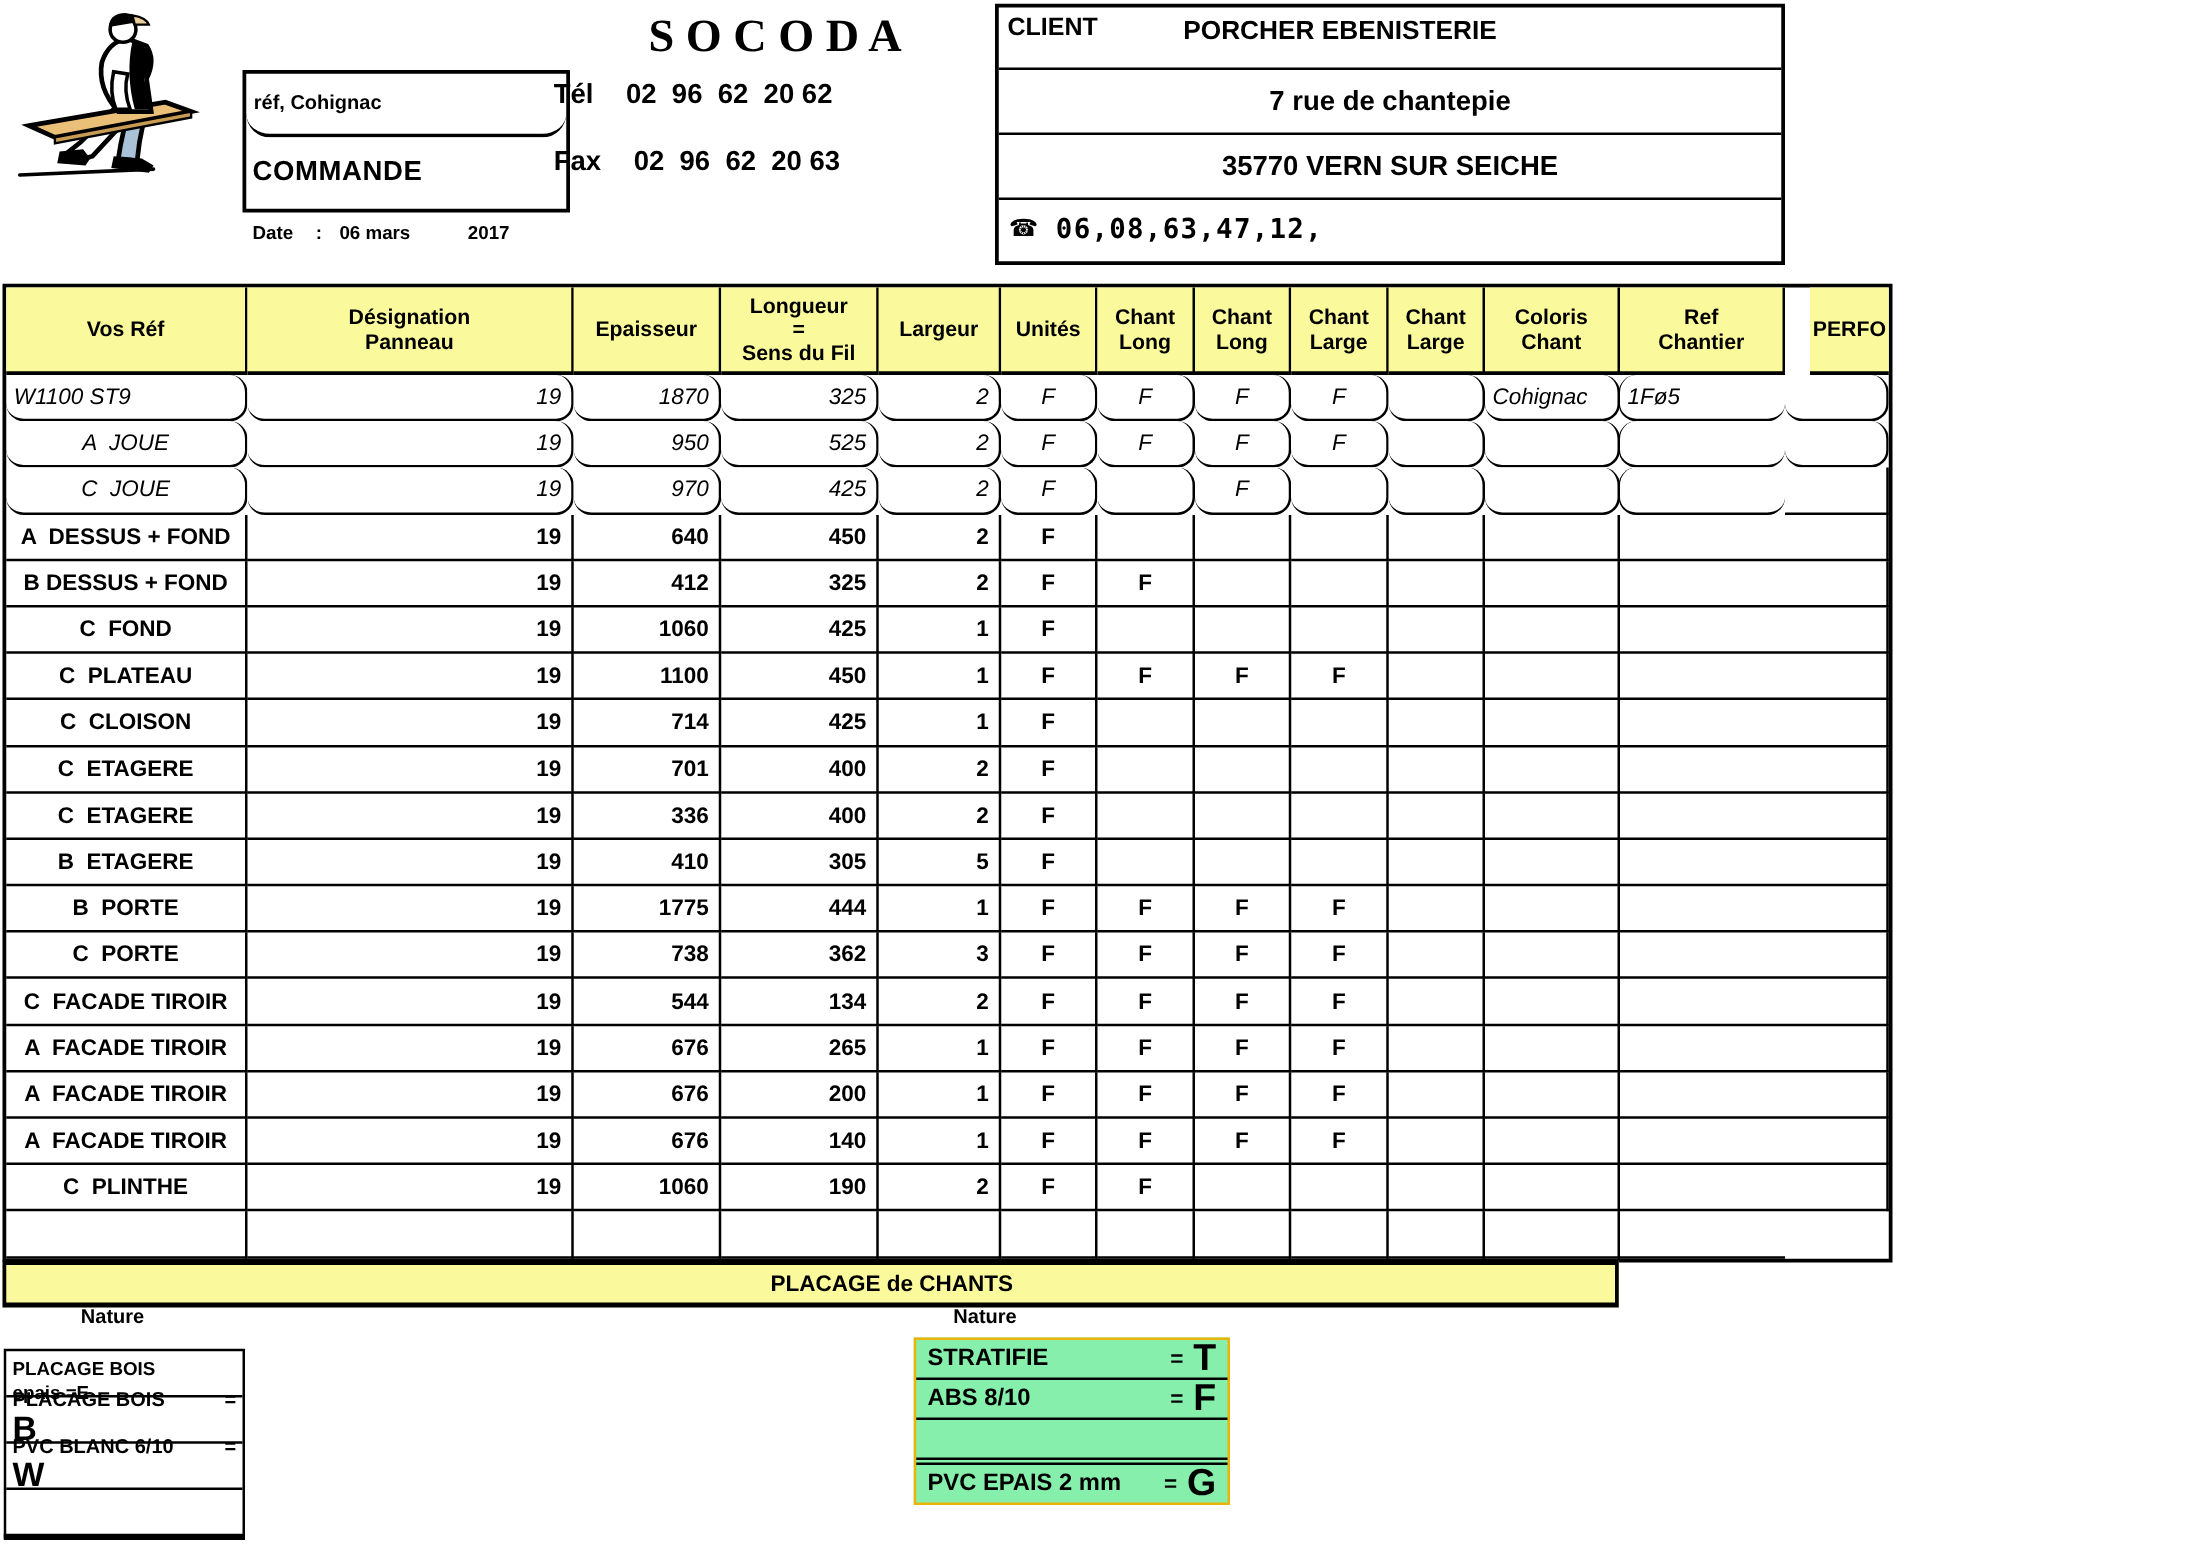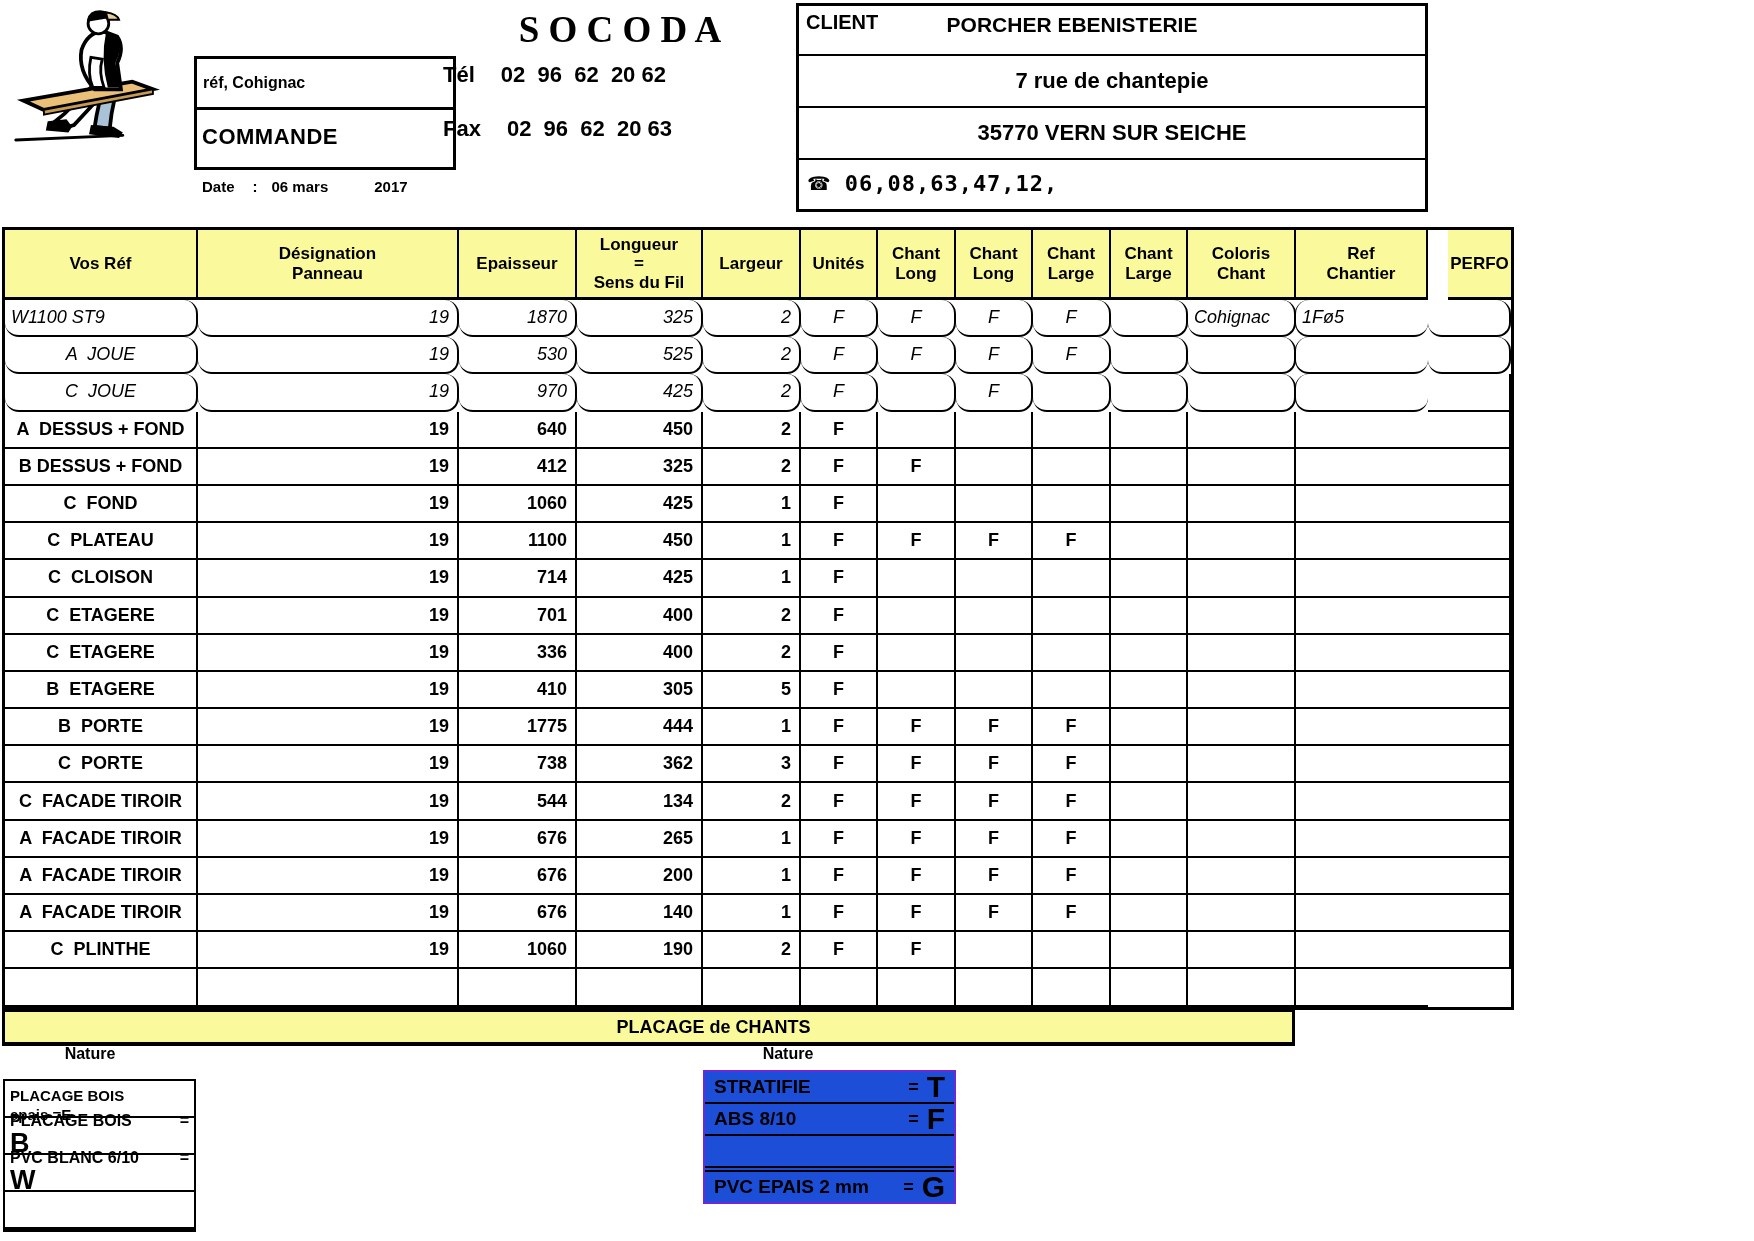--- a/index.html
+++ b/index.html
@@ -6,21 +6,21 @@
   html,body { background:#888; }
   .canvas {
     position: relative; width: 1754px; height: 1241px;
     background: #fff; color:#000;
     font-family: "Liberation Sans", sans-serif;
     overflow: hidden;
   }
   
   .logo { position:absolute; left:12px; top:4px; width:155px; height:148px; }
   .refbox { position:absolute; left:194px; top:56px; width:262px; height:114px; border:3px solid #000; }
-  .refbox .r1 { height:51px; border-bottom:3px solid #000; display:flex; align-items:center; padding-left:6px; font-size:16px; font-weight:600; }
+  .refbox .r1 { height:51px; border-bottom:3px solid #000; display:flex; align-items:center; padding-left:6px; font-size:16px; font-weight:600;border-radius:19px; }
   .refbox .r2 { height:54px; display:flex; align-items:center; padding-left:5px; font-size:22px; font-weight:bold; letter-spacing:.5px; }
   .dateline { position:absolute; left:202px; top:178px; font-size:15px; font-weight:bold; white-space:pre; }
   .dateline .colon { margin-left:18px; }
   .dateline .val { margin-left:14px; }
   .dateline .year { margin-left:46px; }
   .socoda { position:absolute; left:460px; top:8px; width:320px; text-align:center;
     font-family:"Liberation Serif", serif; font-weight:bold; font-size:37px; white-space:pre; }
   .telline { position:absolute; left:443px; top:62px; font-size:22px; font-weight:bold; white-space:pre; }
   .faxline { position:absolute; left:443px; top:116px; font-size:22px; font-weight:bold; white-space:pre; }
   .telline .num, .faxline .num { margin-left:26px; }
@@ -59,21 +59,21 @@
   .nlab-left  { position:absolute; left:35px;  top:1045px; width:110px; text-align:center; font-size:16px; font-weight:bold; }
   .nlab-right { position:absolute; left:733px; top:1045px; width:110px; text-align:center; font-size:16px; font-weight:bold; }
   .nlbox { position:absolute; left:3px; top:1079px; width:193px; border:2px solid #000; background:#fff; }
   .nlrow { height:37px; border-bottom:2px solid #000; padding:4px 5px; overflow:visible; }
   .nlrow:last-child { border-bottom:none; }
   .nlrow .two { font-size:15px; font-weight:bold; line-height:1.25; padding-top:2px; }
   .nlrow .striker { display:flex; justify-content:space-between; font-size:16px; font-weight:bold;
     margin-top:-9px; line-height:1; }
   .nlrow .bigletter { font-size:27px; font-weight:bold; line-height:1; margin-top:1px; }
   .nlthick { position:absolute; left:3px; top:1227px; width:193px; height:5px; background:#000; }
-  .nrbox { position:absolute; left:703px; top:1070px; width:253px; border:2px solid #6d28d9; background:#1d4ed8; }
+  .nrbox { position:absolute; left:731px; top:1070px; width:253px; border:2px solid #eab308; background:#86efac; }
   .nrrow { height:32px; border-bottom:2px solid #000; display:flex; align-items:center; justify-content:space-between;
     padding:0 9px; }
   .nrrow:last-child { border-bottom:none; }
   .nrrow.sep { border-top:2px solid #000; margin-top:2px; }
   .nrrow .nlabel { font-size:19px; font-weight:bold; }
   .nrrow .right { display:flex; align-items:center; gap:8px; }
   .nrrow .eq { font-size:18px; font-weight:bold; }
   .nrrow .bl { font-size:30px; font-weight:bold; line-height:1; }
 </style>
 </head>
@@ -152,21 +152,21 @@
       <div class="td c col6 i">F</div>
       <div class="td c col7 i">F</div>
       <div class="td c col8 i">F</div>
       <div class="td c col9 i">F</div>
       <div class="td c col10 i"></div>
       <div class="td l col11 i">Cohignac</div>
       <div class="td l col12 i">1Fø5</div>
       <div class="td l col0 i"></div>
       <div class="td c col1 i">A  JOUE</div>
       <div class="td r col2 i">19</div>
-      <div class="td r col3 i">530</div>
+      <div class="td r col3 i">950</div>
       <div class="td r col4 i">525</div>
       <div class="td r col5 i">2</div>
       <div class="td c col6 i">F</div>
       <div class="td c col7 i">F</div>
       <div class="td c col8 i">F</div>
       <div class="td c col9 i">F</div>
       <div class="td c col10 i"></div>
       <div class="td l col11 i"></div>
       <div class="td l col12 i"></div>
       <div class="td l col0 i"></div>

